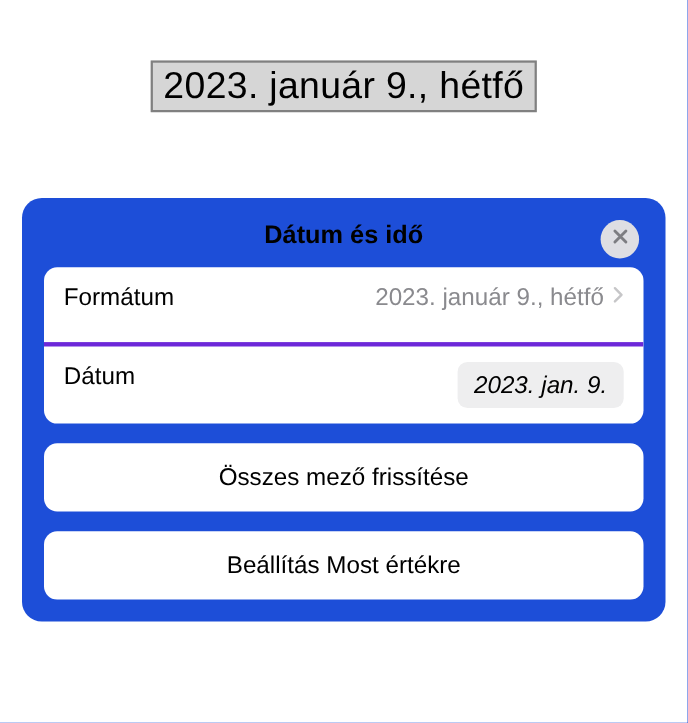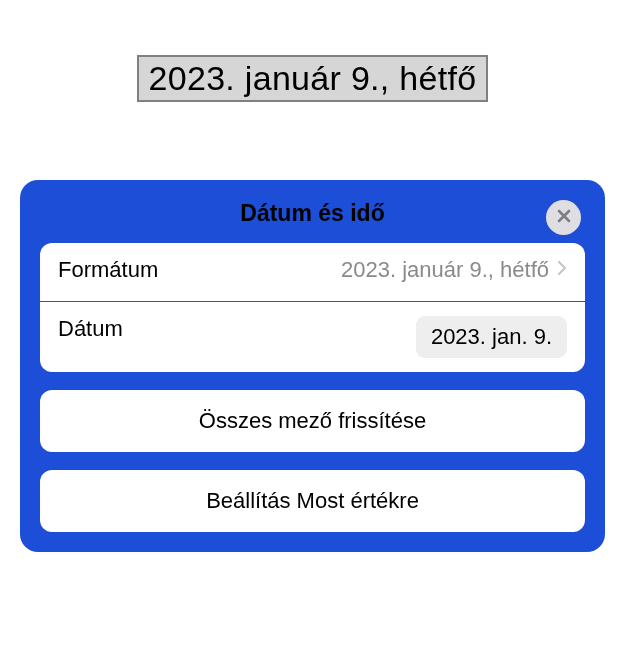--- a/index.html
+++ b/index.html
@@ -69,21 +69,22 @@
       overflow: hidden;
     }
     .settings-row {
       display: flex;
       align-items: flex-start;
       justify-content: space-between;
       padding: 14px 18px;
       min-height: 58px;
     }
     .settings-row + .settings-row {
-      border-top: 1px solid #6d28d9;
+      border-top: 4px solid #6d28d9;
+      margin-top: 10px;
     }
     .row-label {
       font-size: 22px;
       color: #000;
       font-weight: 400;
     }
     .format-value-wrap {
       display: flex;
       align-items: center;
       gap: 8px;
@@ -93,20 +94,21 @@
       font-size: 22px;
       color: #8a8a8e;
     }
     .chevron-icon svg {
       width: 10px;
       height: 16px;
     }
     .date-chips {
       display: flex;
       gap: 10px;
+      font-style: italic;
     }
     .chip {
       background: #eeeeef;
       border-radius: 9px;
       padding: 8px 15px;
       font-size: 22px;
       color: #000;
       cursor: pointer;
       font-weight: 400;
     }

